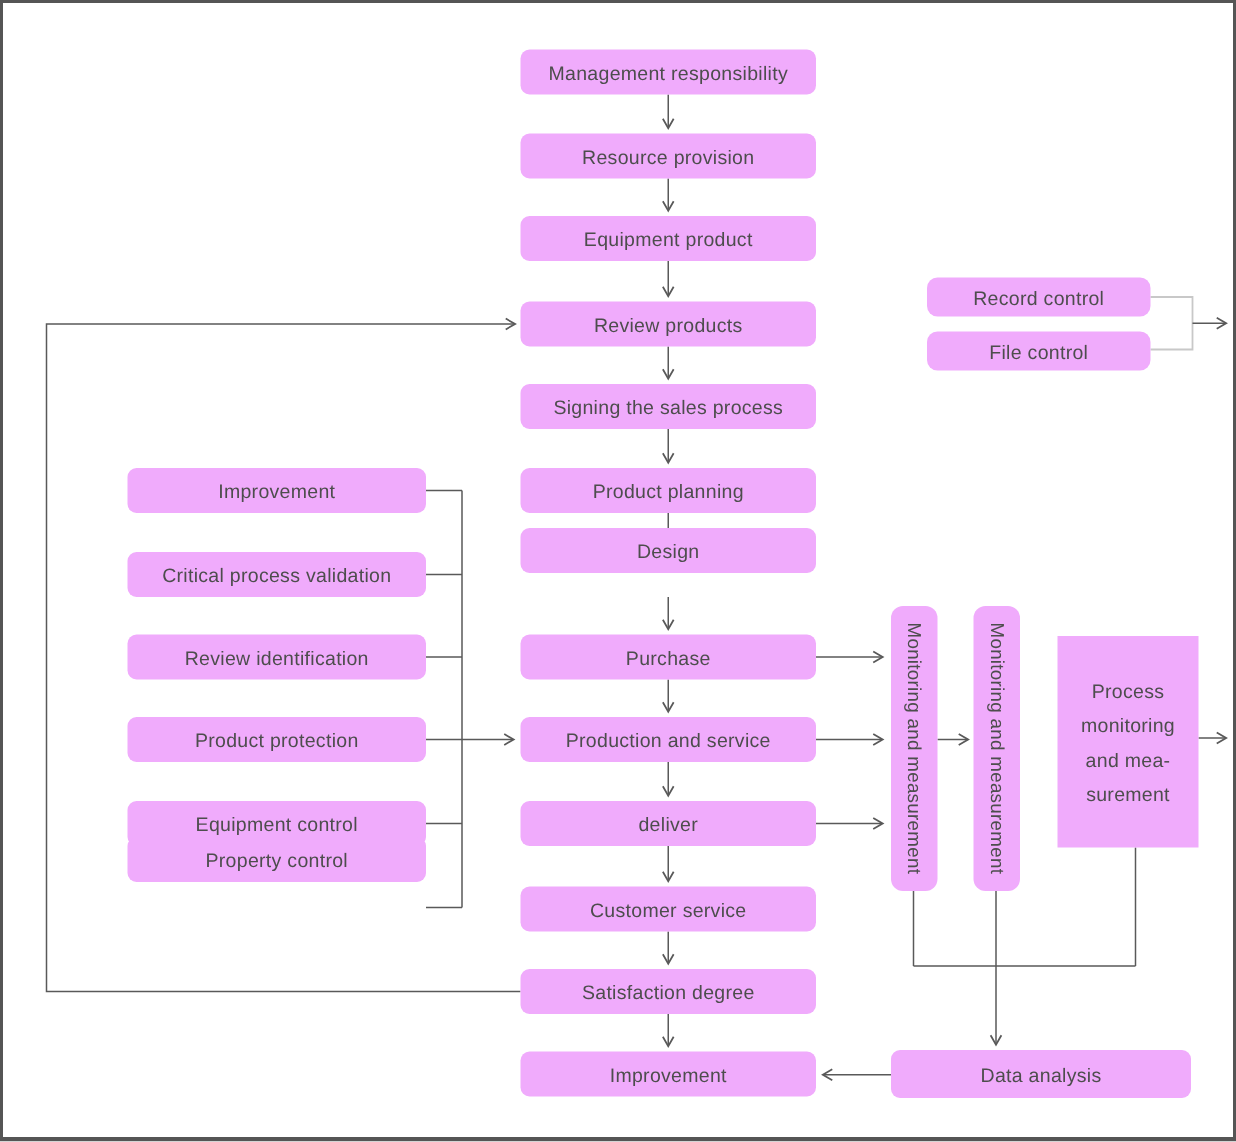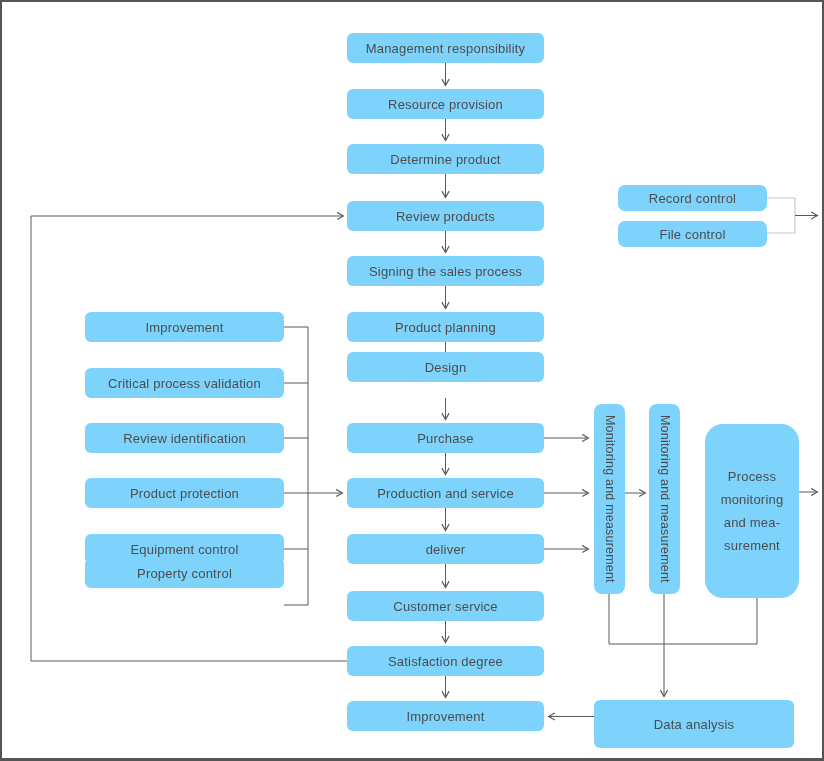--- a/index.html
+++ b/index.html
@@ -10,46 +10,46 @@
     background:#ffffff;
     border:2px solid #555555;
     border-bottom-width:3px;
     font-family:"Liberation Sans","DejaVu Sans",sans-serif;
     overflow:hidden;
   }
   .connectors{position:absolute;left:0;top:0;width:824px;height:761px;pointer-events:none;}
   .box{
     position:absolute;
     box-sizing:border-box;
-    background:#7dd3fc;
+    background:#f0abfc;
     color:#4d4d4d;
     border-radius:6px;
     font-size:13px;
     display:flex;align-items:center;justify-content:center;
     text-align:center;
     letter-spacing:.2px;
   }
   .main-box{left:345px;width:197px;height:30px;}
   .left-box{left:83px;width:199px;height:30px;}
   .small-box{left:616px;width:149px;height:26px;border-radius:7px;}
   .vbox{
     top:402px;width:31px;height:190px;
     border-radius:8px;
     writing-mode:vertical-rl;
     font-size:12.5px;
     display:flex;align-items:center;justify-content:center;
   }
   .process-box{
-    left:703px;top:422px;width:94px;height:174px;
-    border-radius:18px;
+    left:703px;top:422px;width:94px;height:141px;
+    border-radius:0;
     flex-direction:column;
     line-height:23px;
     font-size:13px;
   }
-  .data-box{left:592px;top:698px;width:200px;height:48px;}
+  .data-box{left:592px;top:698px;width:200px;height:32px;}
   
   .m0{top:31px}.m1{top:87px}.m2{top:142px}.m3{top:199px}.m4{top:254px}.m5{top:310px}
   .m6{top:350px}.m7{top:421px}.m8{top:476px}.m9{top:532px}.m10{top:589px}.m11{top:644px}.m12{top:699px}
   
   .l0{top:310px}.l1{top:366px}.l2{top:421px}.l3{top:476px}.l4{top:532px}.l5{top:556px}
   .r0{top:183px}.r1{top:219px}
   .v1{left:592px}.v2{left:647px}
 </style>
 </head>
 <body>
@@ -112,21 +112,21 @@
       <path d="M662,590 L662,694" marker-end="url(#arr)"></path>
     </g>
 
     <g stroke="#595959" stroke-width="1" fill="none">
       <path d="M592,714.5 L547,714.5" marker-end="url(#arr)"></path>
     </g>
   </svg>
 
   <div class="box main-box m0">Management responsibility</div>
   <div class="box main-box m1">Resource provision</div>
-  <div class="box main-box m2">Determine product</div>
+  <div class="box main-box m2">Equipment product</div>
   <div class="box main-box m3">Review products</div>
   <div class="box main-box m4">Signing the sales process</div>
   <div class="box main-box m5">Product planning</div>
   <div class="box main-box m6">Design</div>
   <div class="box main-box m7">Purchase</div>
   <div class="box main-box m8">Production and service</div>
   <div class="box main-box m9">deliver</div>
   <div class="box main-box m11">Satisfaction degree</div>
   <div class="box main-box m10">Customer service</div>
   <div class="box main-box m12">Improvement</div>

